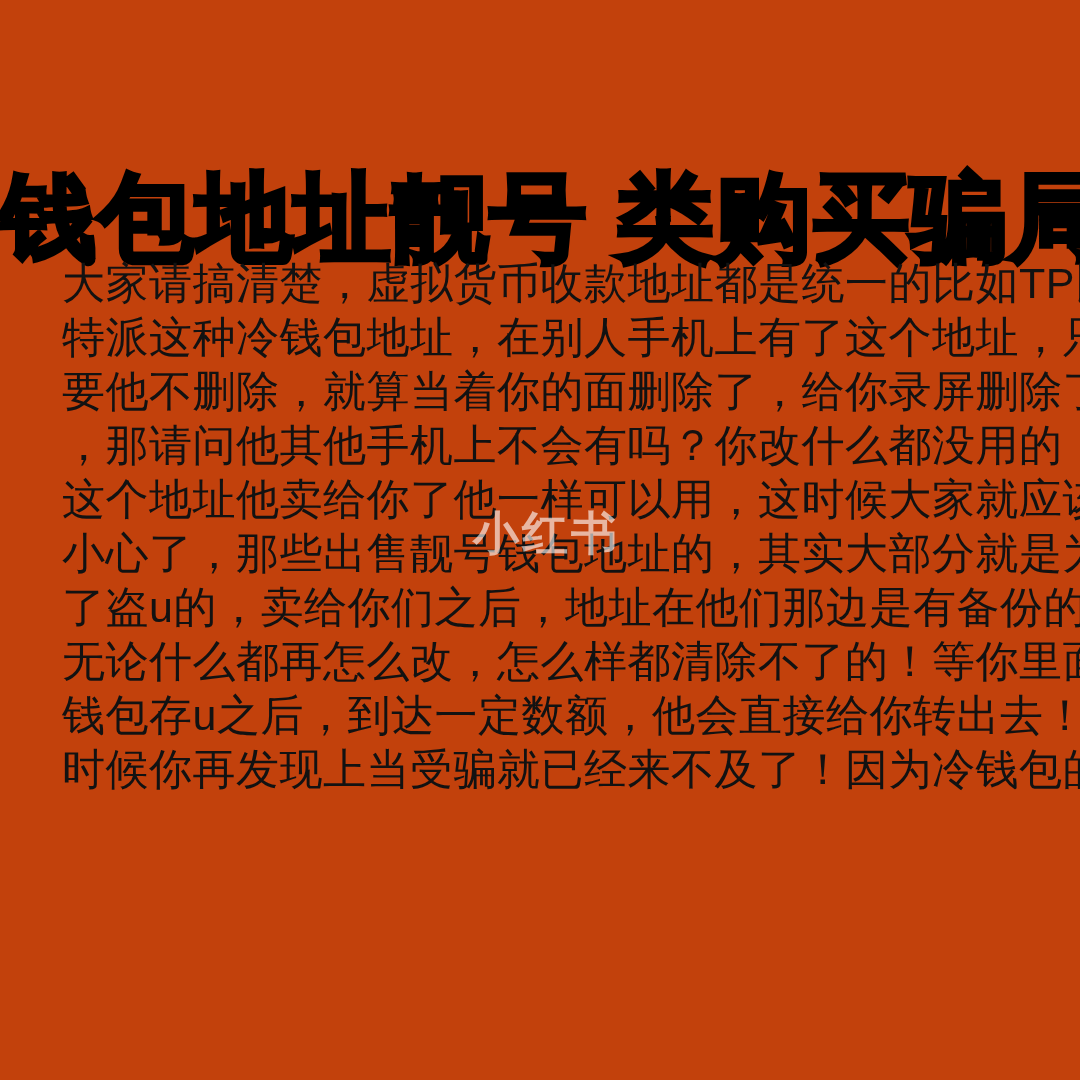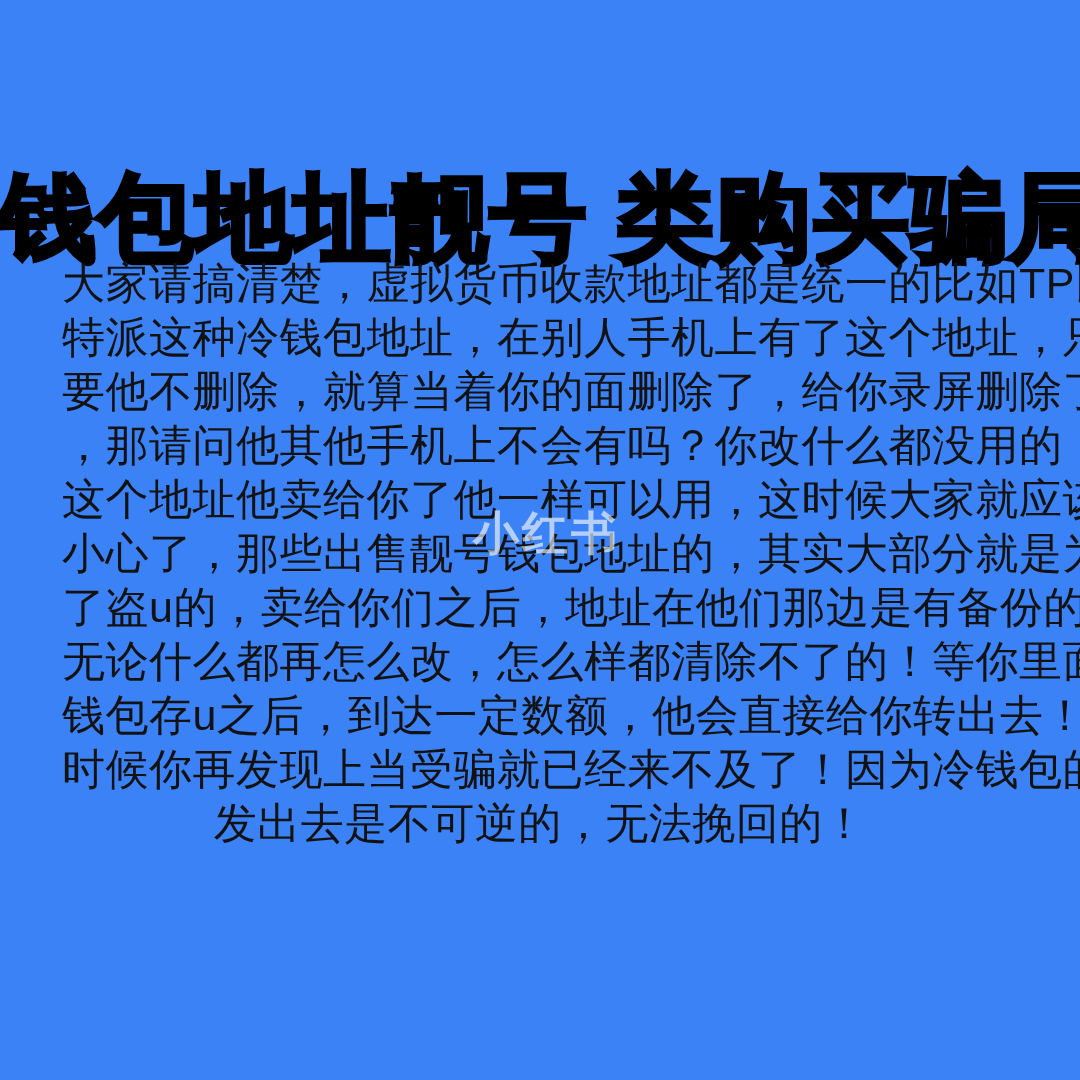--- a/index.html
+++ b/index.html
@@ -4,21 +4,21 @@
 <style>
   html, body {
     margin: 0;
     padding: 0;
     background: #ffffff;
   }
   .canvas {
     position: relative;
     width: 1080px;
     height: 1080px;
-    background: #3b82f6;
+    background: #c2410c;
     overflow: hidden;
     font-family: "Liberation Sans", sans-serif;
     color: #0e0e0e;
   }
   .poster-title {
     position: absolute;
     top: 96px;
     left: 0;
     width: 100%;
     text-align: center;
@@ -68,18 +68,17 @@
     <div class="body-line">大家请搞清楚，虚拟货币收款地址都是统一的比如TP比</div>
     <div class="body-line">特派这种冷钱包地址，在别人手机上有了这个地址，只</div>
     <div class="body-line">要他不删除，就算当着你的面删除了，给你录屏删除了</div>
     <div class="body-line">，那请问他其他手机上不会有吗？你改什么都没用的！</div>
     <div class="body-line">这个地址他卖给你了他一样可以用，这时候大家就应该</div>
     <div class="body-line">小心了，那些出售靓号钱包地址的，其实大部分就是为</div>
     <div class="body-line">了盗u的，卖给你们之后，地址在他们那边是有备份的！</div>
     <div class="body-line">无论什么都再怎么改，怎么样都清除不了的！等你里面</div>
     <div class="body-line">钱包存u之后，到达一定数额，他会直接给你转出去！这</div>
     <div class="body-line">时候你再发现上当受骗就已经来不及了！因为冷钱包的u</div>
-    <div class="body-line">发出去是不可逆的，无法挽回的！</div>
   </div>
 
   <div class="watermark">小红书</div>
 
 </div>
 
 </body></html>

